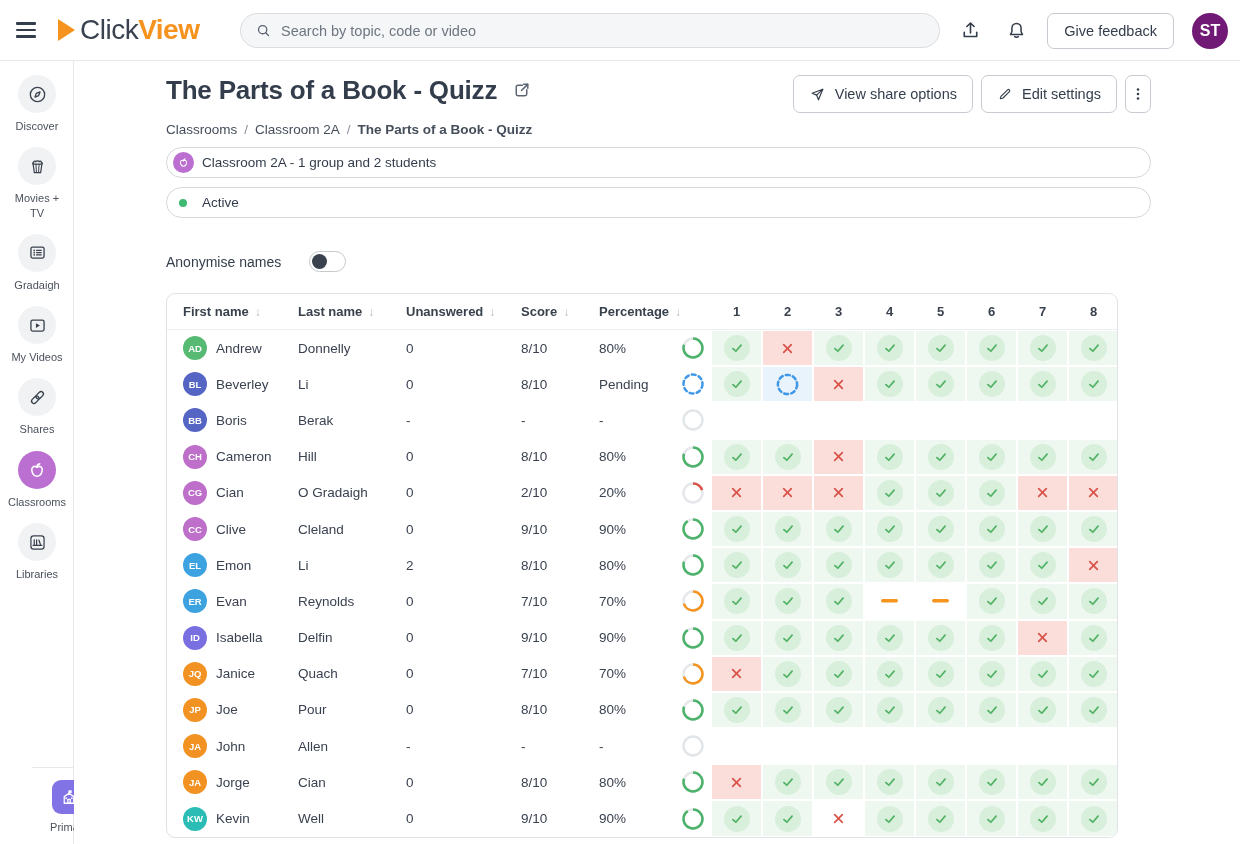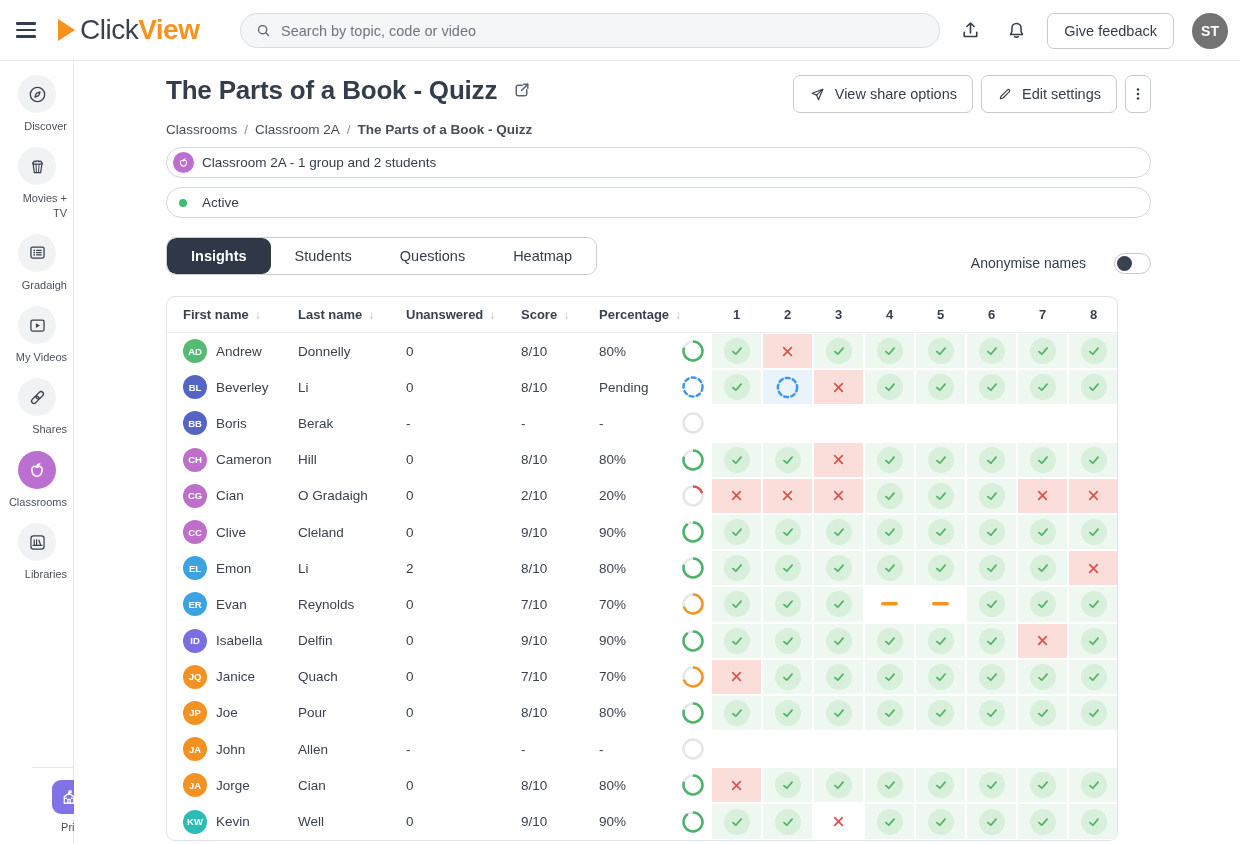--- a/index.html
+++ b/index.html
@@ -22,31 +22,31 @@
     border:1px solid #dadcdf; border-radius:18px; display:flex; align-items:center; padding:15px 14px; }
   .search svg { flex:0 0 auto; margin-right:9px; }
   .search input { border:none; outline:none; background:transparent; width:100%; font-size:14.5px;
     color:#333d4b; font-family:inherit; }
   .search input::placeholder { color:#6e7681; }
   .topbar-right { position:absolute; right:12px; top:0; height:61px; display:flex; align-items:center; gap:8px; }
   .icon-btn { background:none; border:none; cursor:pointer; width:38px; height:38px; display:flex;
     align-items:center; justify-content:center; }
   .feedback-btn { height:36px; padding:0 16px; background:#fff; border:1px solid #c6cbd1; border-radius:7px;
     font-size:14.5px; color:#333d4b; font-weight:500; cursor:pointer; font-family:inherit; margin-left:4px; }
-  .user-avatar { width:36px; height:36px; border-radius:50%; background:#737373; color:#fff; font-size:14px;
+  .user-avatar { width:36px; height:36px; border-radius:50%; background:#701a75; color:#fff; font-size:16px;
     font-weight:700; display:flex; align-items:center; justify-content:center; margin-left:10px; cursor:pointer; }
 
   
   .sidebar { position:absolute; left:0; top:61px; width:74px; height:783px; background:#fff;
     border-right:1px solid #e6e8eb; }
   .side-item { width:74px; display:flex; flex-direction:column; align-items:center; margin-top:14px; cursor:pointer; }
   .side-circle { width:38px; height:38px; border-radius:50%; background:#f1f2f3; display:flex;
     align-items:center; justify-content:center; }
   .side-circle.active { background:#bb6fd0; }
-  .side-label { margin-top:6px; font-size:11px; color:#4a515c; text-align:right; width:60px; line-height:1.3; }
+  .side-label { margin-top:6px; font-size:11px; color:#4a515c; text-align:center; width:60px; line-height:1.3; }
   .side-bottom { position:absolute; left:0; bottom:0; width:74px; padding-bottom:10px;margin-left:32px; }
   .side-divider { width:74px; height:1px; background:#e6e8eb; margin-bottom:12px; }
   .primary-sq { width:34px; height:34px; border-radius:9px; background:#8173e6; display:flex;
     align-items:center; justify-content:center; margin:0 auto; cursor:pointer; }
   .side-bottom .side-label { margin:6px auto 0; }
 
   
   .main { position:absolute; left:74px; top:61px; width:1166px; height:783px; background:#fff;
     padding:14px 0 0 92px; }
   .content { width:985px; position:relative; }
@@ -286,26 +286,20 @@
         </span>
         <span>Classroom 2A - 1 group and 2 students</span>
       </div>
       <div class="pill status">
         <span class="status-dot"></span>
         <span>Active</span>
       </div>
     </div>
 
     <div class="tabs-row">
-      <div class="tabs" id="tabs">
-          <button class="tab active">Insights</button>
-          <button class="tab">Students</button>
-          <button class="tab">Questions</button>
-          <button class="tab">Heatmap</button>
-        </div>
       <div class="anonymise">
         <span class="anonymise-label">Anonymise names</span>
         <div class="toggle">
             <div class="toggle-knob"></div>
           </div>
       </div>
     </div>
 
     <div class="table">
       <div class="thead">

